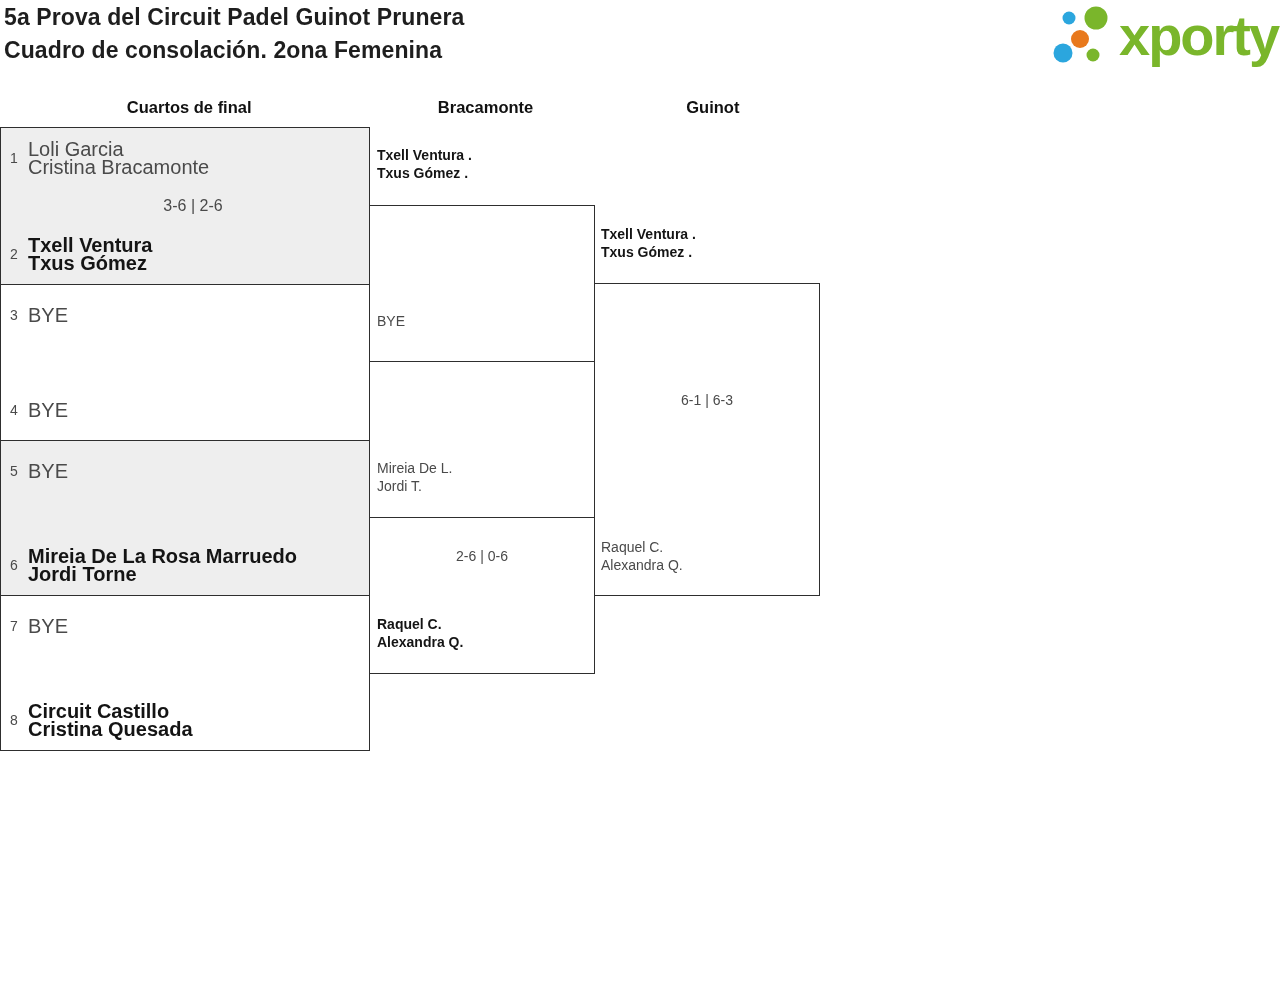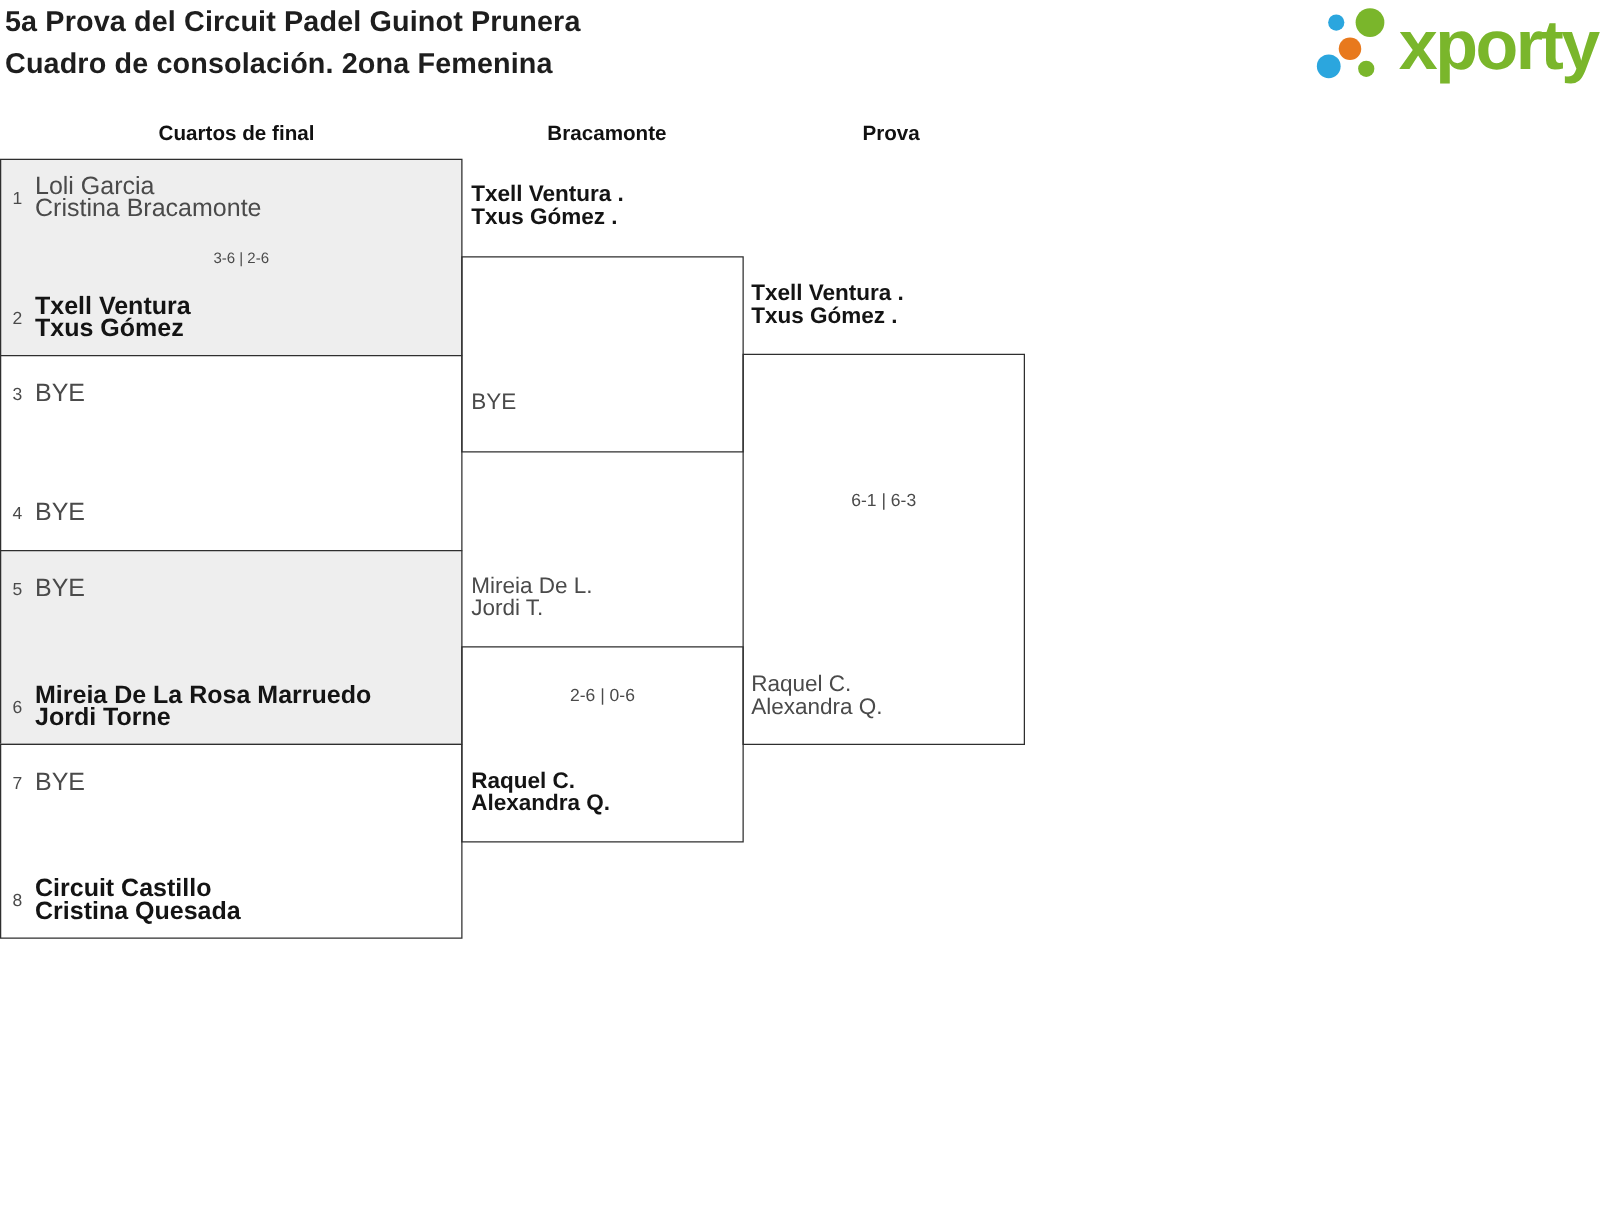--- a/index.html
+++ b/index.html
@@ -45,24 +45,24 @@
   
   .slot { position:absolute; left:9px; right:8px; display:flex; align-items:center; min-height:52px; }
   .slot-top { top:4px; }
   .slot-bottom { bottom:4px; }
   .seed { flex:0 0 18px; font-size:14px; color:#4a4a4a; }
   .names { font-size:20px; line-height:18px; }
   .gray { color:#4a4a4a; font-weight:400; }
   .winner { color:#141414; font-weight:700; }
   .qscore {
     position:absolute; left:0; right:0; top:50%; transform:translateY(-50%);
-    text-align:center; font-size:12px; color:#4a4a4a;margin-left:16px;
-  }
-  
-  .label { position:absolute; font-size:18px; line-height:18px; z-index:2; }
+    text-align:center; font-size:16px; color:#4a4a4a;margin-left:16px;
+  }
+  
+  .label { position:absolute; font-size:14px; line-height:18px; z-index:2; }
   .score-label { position:absolute; width:226px; text-align:center; font-size:14px; color:#4a4a4a; z-index:2; }
   .score-sf2 { left:369px; top:548px; }
   .score-final { left:594px; top:392px; }
   .lbl-sf1-top { left:377px; top:146px; }
   .lbl-sf1-bot { left:377px; top:312px; }
   .lbl-sf2-top { left:377px; top:459px; }
   .lbl-sf2-bot { left:377px; top:615px; }
   .lbl-fin-top { left:601px; top:225px; }
   .lbl-fin-bot { left:601px; top:538px; }
   .dot-blue { fill:#2ba6de; }
@@ -86,21 +86,21 @@
       <circle class="dot-orange" cx="34" cy="35" r="9"></circle>
       <circle class="dot-blue" cx="17" cy="49" r="9.5"></circle>
       <circle class="dot-green" cx="47" cy="51" r="6.5"></circle>
     </svg>
     <span class="logo-text">xporty</span>
   </div>
 
   <div class="round-headers">
     <div class="rh rh-qf">Cuartos de final</div>
     <div class="rh rh-sf">Bracamonte</div>
-    <div class="rh rh-final">Prova</div>
+    <div class="rh rh-final">Guinot</div>
   </div>
 
   <div class="qbox shaded qf1">
     <div class="slot slot-top">
       <div class="seed">1</div>
       <div class="names gray">
         <div>Loli Garcia</div>
         <div>Cristina Bracamonte</div>
       </div>
     </div>

